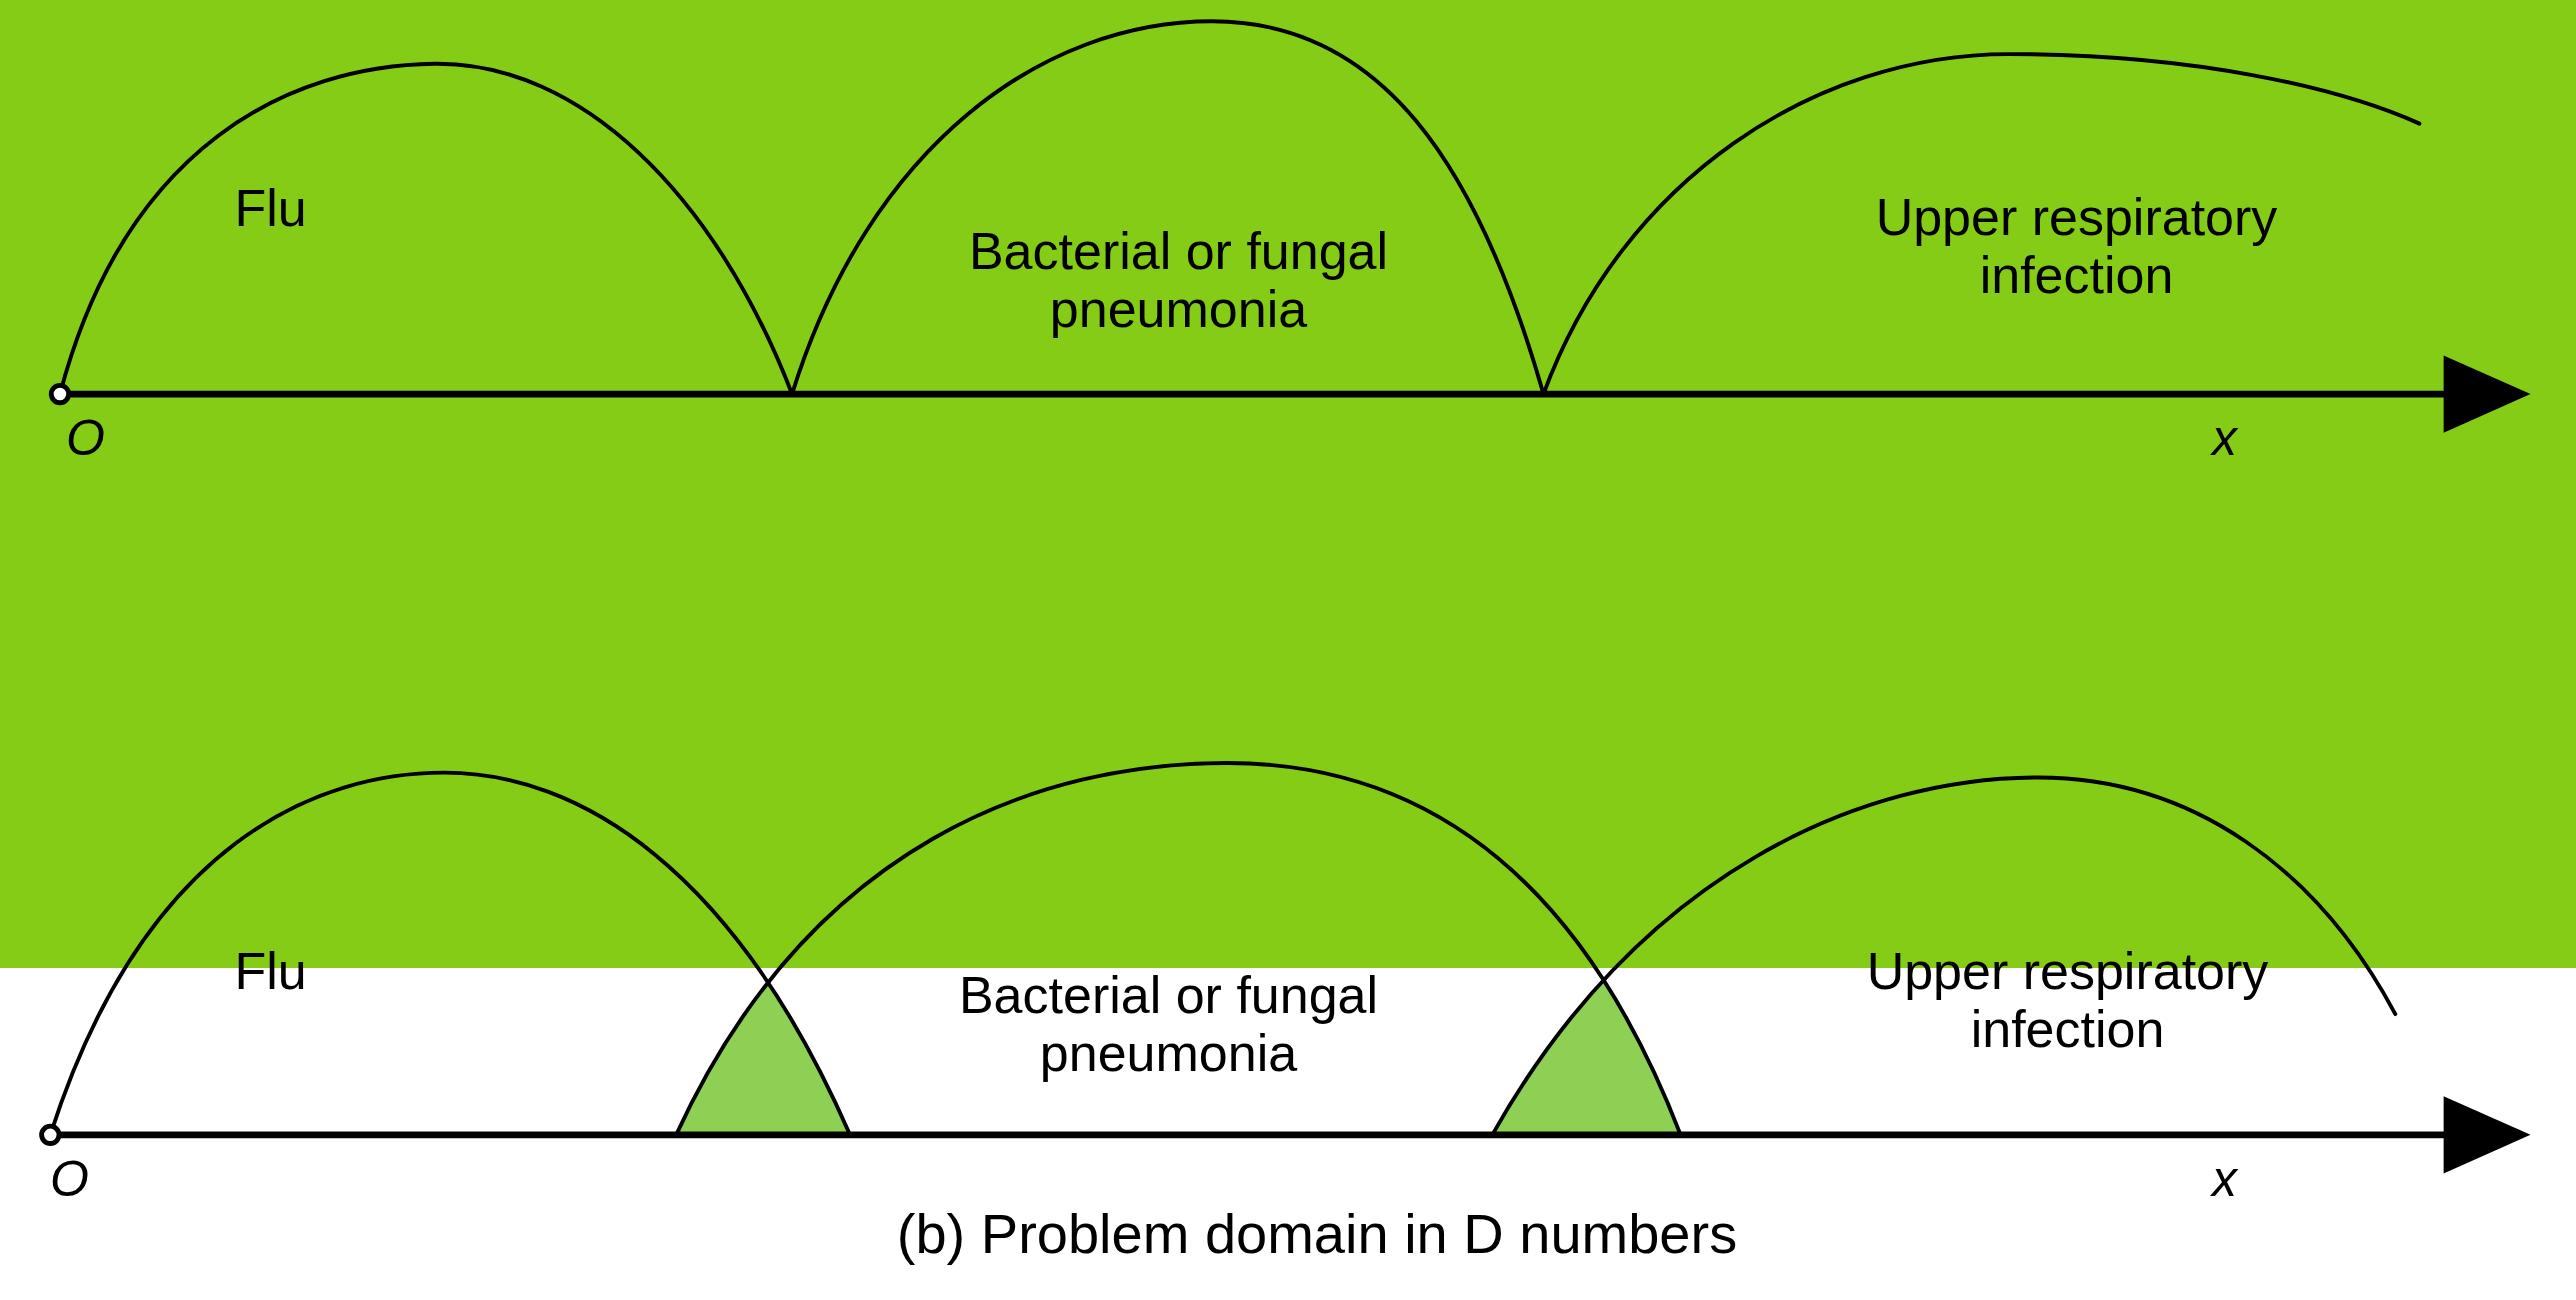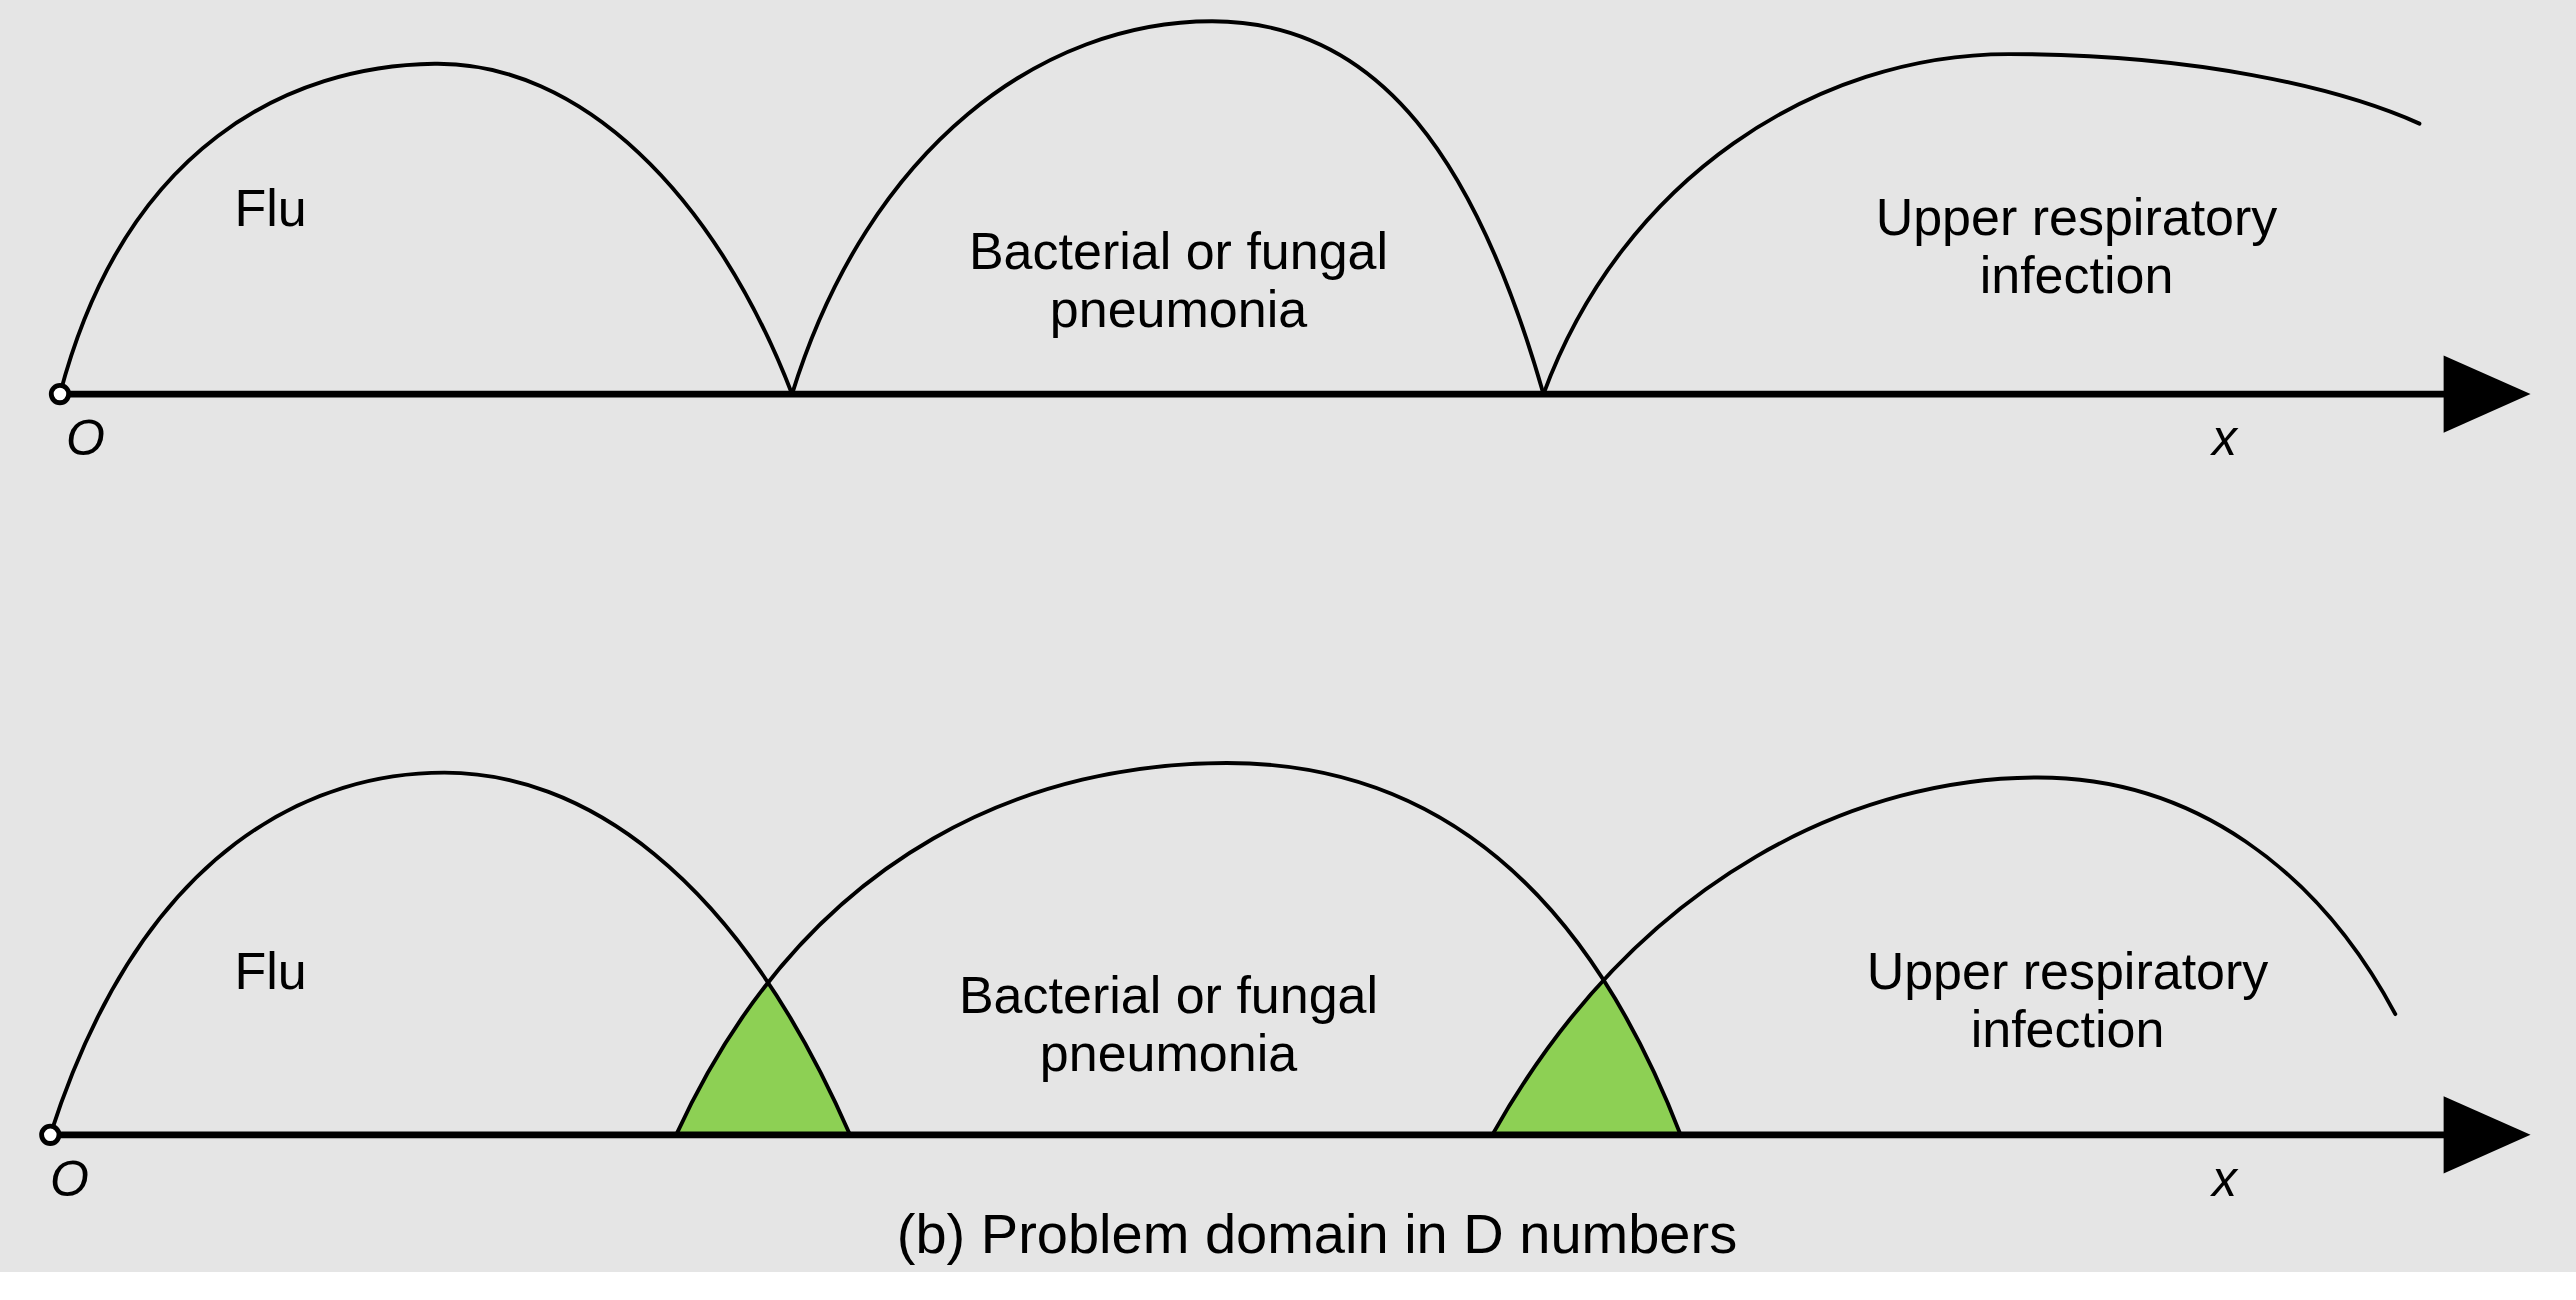--- a/index.html
+++ b/index.html
@@ -9,22 +9,22 @@
   }
   body {
     width: 2576px;
     height: 1300px;
     font-family: "Liberation Sans", sans-serif;
     overflow: hidden;
   }
   #figure {
     position: relative;
     width: 2576px;
-    height: 1272px;
-    background: #e5e5e5;
+    height: 968px;
+    background: #84cc16;
   }
   svg.canvas {
     position: absolute;
     top: 0;
     left: 0;
     width: 2576px;
     height: 1300px;
     display: block;
   }
   .lbl {

